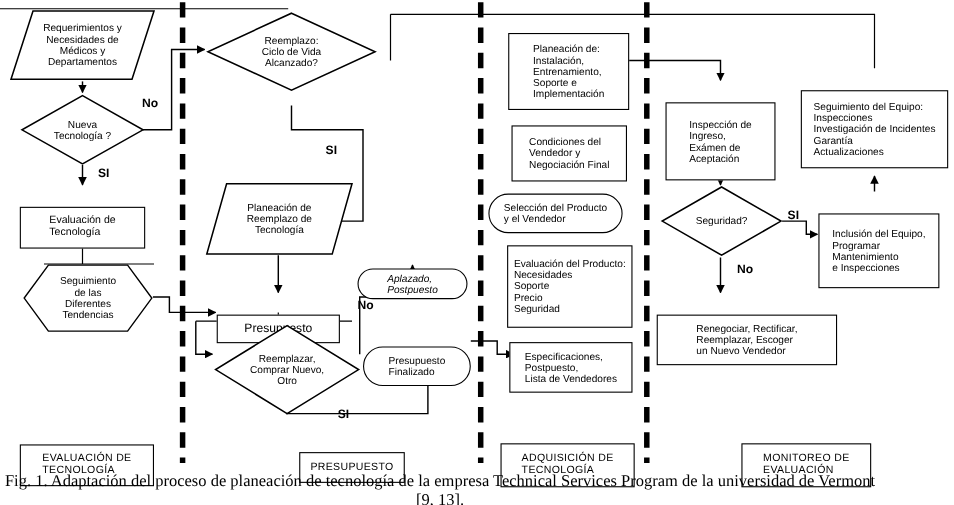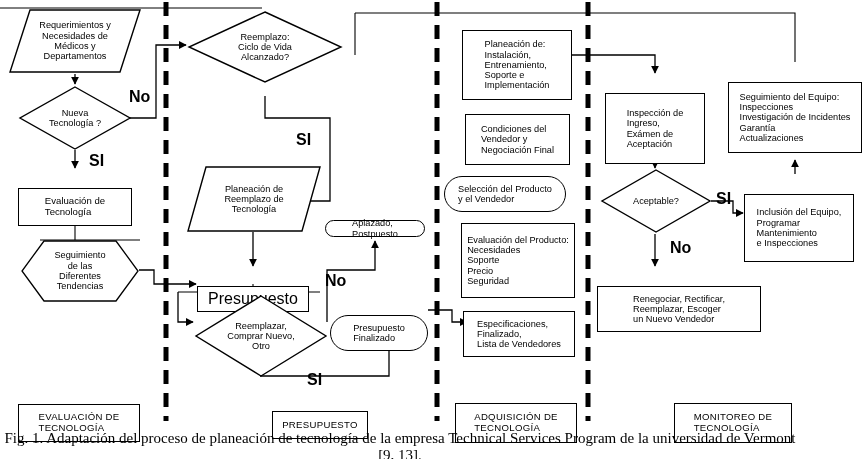--- a/index.html
+++ b/index.html
@@ -15,21 +15,21 @@
   .shapewrap{position:absolute;}
   .shapewrap svg{position:absolute;left:0;top:0;}
   .shapetext{position:absolute;left:0;top:0;width:100%;height:100%;
              display:flex;align-items:center;justify-content:center;text-align:center;
              color:#000;line-height:1.12;}
   .lbl{position:absolute;font-weight:bold;color:#000;background:transparent;}
   .cap{position:absolute;left:0;top:430px;width:800px;text-align:center;
        font-family:"Liberation Serif",serif;font-size:15px;color:#000;}
   .f9{font-size:9.2px;}
   .f95{font-size:9.6px;}
-  .f10{font-size:16px;}
+  .f10{font-size:11px;}
 </style>
 </head>
 <body>
 
 <div id="page">
 
   <div id="diagram">
 
     <svg width="867" height="425">
       <defs>
@@ -143,21 +143,21 @@
 
     <div class="shapewrap" style="left:194px;top:294px;width:134px;height:84px;">
       <svg width="134" height="84">
         <polygon points="67,2 132,42 67,82 2,42" fill="#fff" stroke="#000" stroke-width="1.4"></polygon>
       </svg>
       <div class="shapetext f9" style="white-space:pre-line;">Reemplazar,
 Comprar Nuevo,
 Otro</div>
     </div>
 
-    <div class="node term f9" style="left:325px;top:200px;width:100px;height:17px;white-space:pre-line;">Aplazado,
+    <div class="node term f9" style="left:325px;top:224px;width:100px;height:28px;white-space:pre-line;font-style:italic;">Aplazado,
 Postpuesto</div>
 
     <div class="node term f9" style="left:330px;top:295px;width:98px;height:36px;white-space:pre-line;">Presupuesto
 Finalizado</div>
 
     <div class="node phase f95" style="left:272px;top:391px;width:96px;height:28px;">PRESUPUESTO</div>
 
     <div class="node rect f9" style="left:462px;top:10px;width:110px;height:70px;white-space:pre-line;">Planeación de:
 Instalación,
 Entrenamiento,
@@ -171,55 +171,55 @@
     <div class="node term f9" style="left:444px;top:156px;width:122px;height:36px;white-space:pre-line;">Selección del Producto
 y el  Vendedor</div>
 
     <div class="node rect f9" style="left:461px;top:203px;width:114px;height:75px;white-space:pre-line;">Evaluación del Producto:
 Necesidades
 Soporte
 Precio
 Seguridad</div>
 
     <div class="node rect f9" style="left:463px;top:291px;width:112px;height:46px;white-space:pre-line;">Especificaciones,
-Finalizado,
+Postpuesto,
 Lista de Vendedores</div>
 
     <div class="node phase f95" style="left:455px;top:383px;width:122px;height:40px;white-space:pre-line;">ADQUISICIÓN DE
 TECNOLOGÍA</div>
 
     <div class="node rect f9" style="left:605px;top:73px;width:100px;height:71px;white-space:pre-line;">Inspección de
 Ingreso,
 Exámen de
 Aceptación</div>
 
     <div class="shapewrap" style="left:600px;top:168px;width:112px;height:66px;">
       <svg width="112" height="66">
         <polygon points="56,2 110,33 56,64 2,33" fill="#fff" stroke="#000" stroke-width="1.4"></polygon>
       </svg>
-      <div class="shapetext f9" style="white-space:pre-line;">Aceptable?</div>
+      <div class="shapetext f9" style="white-space:pre-line;">Seguridad?</div>
     </div>
 
     <div class="node rect f9" style="left:597px;top:266px;width:164px;height:46px;white-space:pre-line;">Renegociar, Rectificar,
 Reemplazar, Escoger
 un Nuevo Vendedor</div>
 
     <div class="node rect f9" style="left:744px;top:174px;width:110px;height:68px;white-space:pre-line;">Inclusión del Equipo,
 Programar
 Mantenimiento
 e Inspecciones</div>
 
     <div class="node rect f9" style="left:728px;top:62px;width:134px;height:71px;white-space:pre-line;">Seguimiento del Equipo:
 Inspecciones
 Investigación de Incidentes
 Garantía
 Actualizaciones</div>
 
     <div class="node phase f95" style="left:674px;top:383px;width:118px;height:40px;white-space:pre-line;">MONITOREO DE
-TECNOLOGÍA</div>
+EVALUACIÓN</div>
 
     <div class="lbl f10" style="left:129px;top:88px;">No</div>
     <div class="lbl f10" style="left:89px;top:152px;">SI</div>
     <div class="lbl f10" style="left:296px;top:131px;">SI</div>
     <div class="lbl f10" style="left:325px;top:272px;">No</div>
     <div class="lbl f10" style="left:307px;top:371px;">SI</div>
     <div class="lbl f10" style="left:716px;top:190px;">SI</div>
     <div class="lbl f10" style="left:670px;top:239px;">No</div>
 
   </div>

